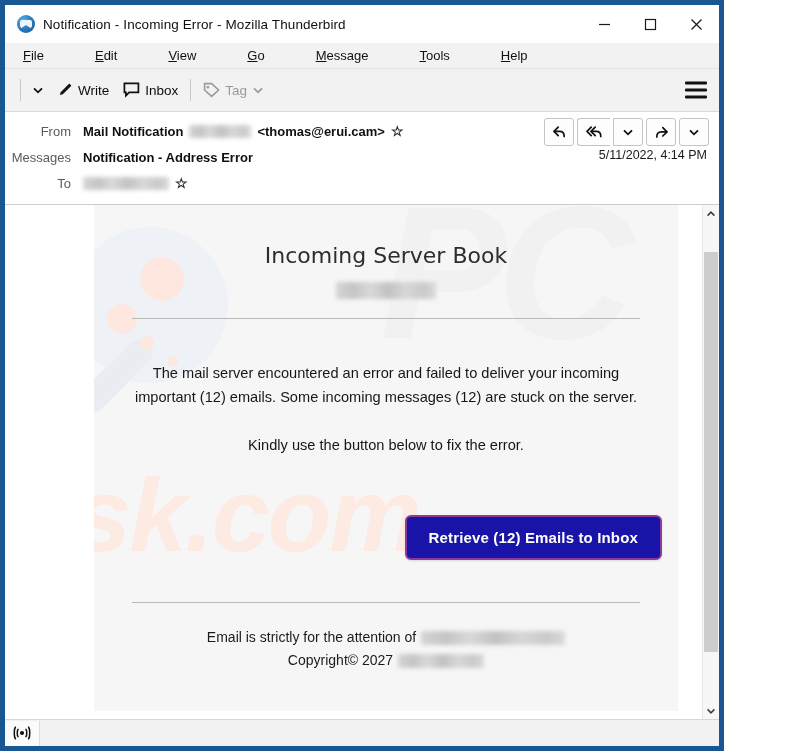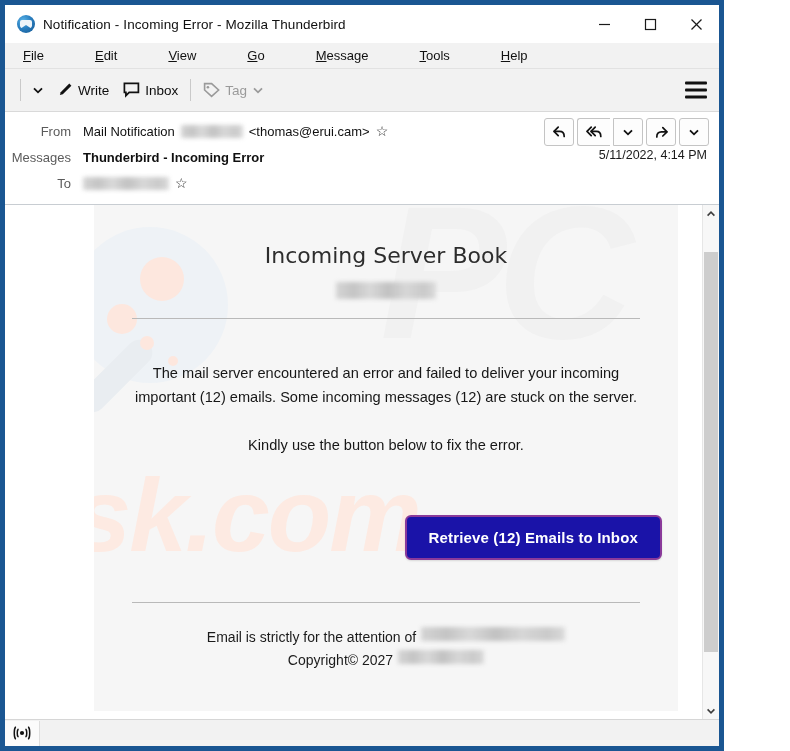--- a/index.html
+++ b/index.html
@@ -168,20 +168,21 @@
     color: #5b5b5b;
   }
   .hdrvalue {
     font-size: 13px;
     color: #101010;
     display: flex;
     align-items: center;
     gap: 6px;
     flex: 1;
     min-width: 0;
+    font-weight: bold;
   }
   .hdrvalue.bold { font-weight: bold; }
   .redacted {
     display: inline-block;
     height: 13px;
     border-radius: 1px;
     background: linear-gradient(90deg,#d3d3d3 0%,#c2c2c2 18%,#d8d8d8 34%,#bfbfbf 52%,#d6d6d6 70%,#c8c8c8 88%,#dadada 100%);
     filter: blur(2.2px);
     opacity: 0.95;
     vertical-align: middle;
@@ -335,21 +336,21 @@
     height: 1px;
     background: #b9b9b9;
     margin: 42px 22px 0 22px;
   }
   .footer-line {
     margin-top: 24px;
     font-size: 14px;
     color: #1b1b1b;
     line-height: 21px;
     display: flex;
-    align-items: flex-start;
+    align-items: center;
     justify-content: center;
     gap: 5px;
     flex-wrap: nowrap;
   }
   .footer-line.second { margin-top: 2px; }
 
   
   .scrollbar {
     position: absolute;
     right: 0; top: 0;
@@ -489,21 +490,21 @@
       <div class="hdrlabel">From</div>
       <div class="hdrvalue">
         <span>Mail Notification</span>
         <span class="redacted" style="width:62px;"></span>
         <span>&lt;thomas@erui.cam&gt;</span>
         <span class="star">☆</span>
       </div>
     </div>
     <div class="hdrrow">
       <div class="hdrlabel">Messages</div>
-      <div class="hdrvalue bold">Thunderbird - Incoming Error</div>
+      <div class="hdrvalue bold">Notification - Address Error</div>
     </div>
     <div class="hdrrow">
       <div class="hdrlabel">To</div>
       <div class="hdrvalue">
         <span class="redacted" style="width:86px;"></span>
         <span class="star">☆</span>
       </div>
     </div>
     <div class="msgdate">5/11/2022, 4:14 PM</div>
     <div class="replybar">

